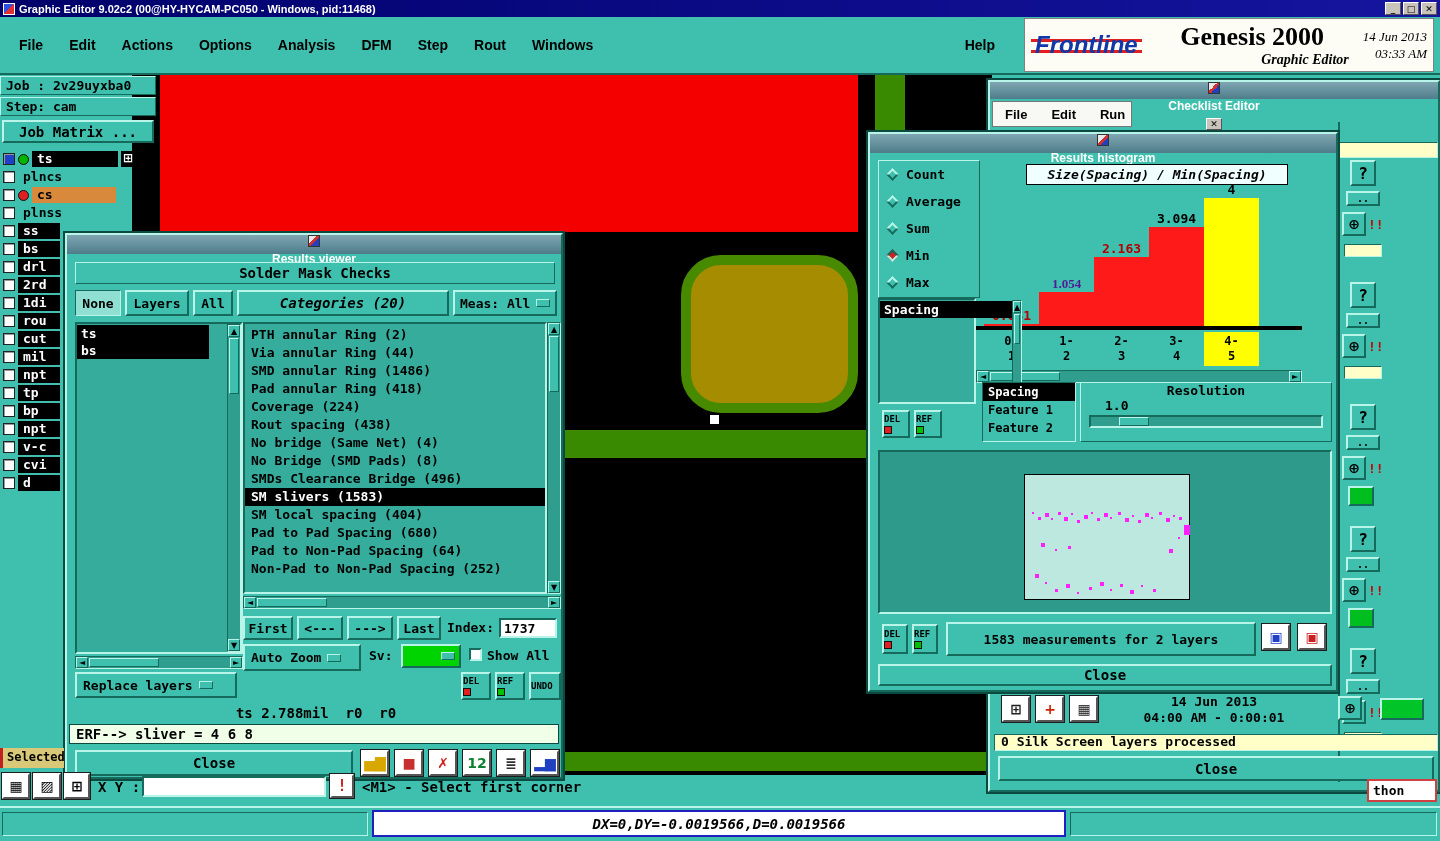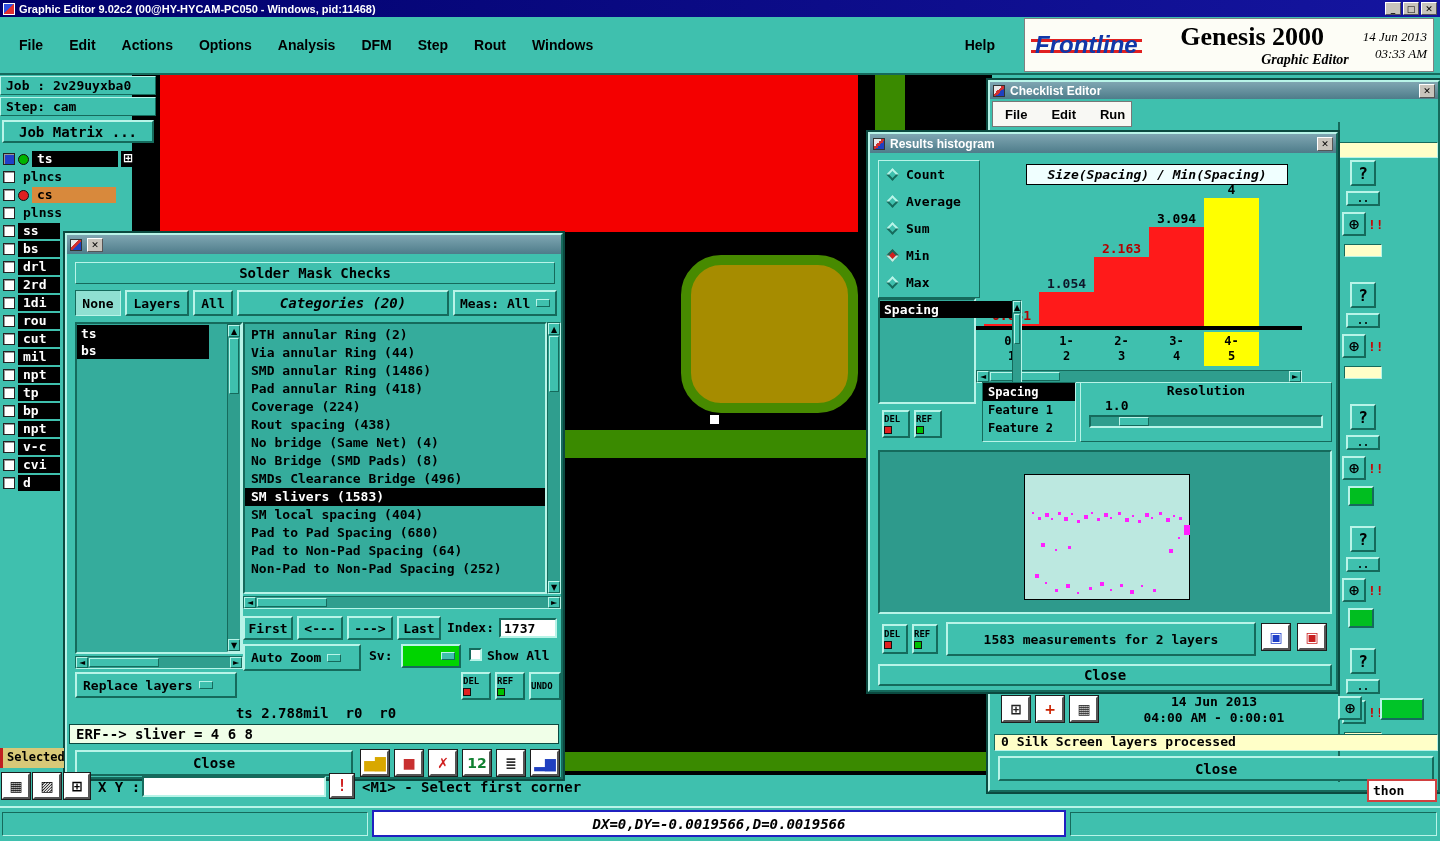--- a/index.html
+++ b/index.html
@@ -38,21 +38,21 @@
 .layer-check.blue{background:#2040C8;}
 .layer-dot{width:11px;height:11px;border-radius:50%;border:1px solid #111;flex:none;}
 .layer-name{height:16px;line-height:16px;padding:0 5px;font-size:13px;}
 .layer-name.dark{background:#000;color:#fff;min-width:42px;}
 .layer-name.wide{min-width:86px;}
 .layer-name.tan{background:#D8893C;min-width:84px;}
 .layer-name.plain{min-width:84px;}
 .layer-grid{background:#000;color:#fff;height:16px;line-height:15px;padding:0 2px;font-family:"DejaVu Sans",sans-serif;font-size:12px;}
 
 .dialog{background:#3FC0AE;border:2px solid;border-color:#B8F4E8 #156A5C #156A5C #B8F4E8;outline:2px solid #0B4A40;}
-.dlg-title{position:absolute;left:0;top:0;right:0;height:19px;background:linear-gradient(180deg,#7FA6B2,#4E7C8A);display:flex;align-items:center;gap:5px;padding:0 3px;}
+.dlg-title{position:absolute;left:0;top:0;right:0;height:19px;background:linear-gradient(180deg,#7FA6B2,#4E7C8A);display:flex;align-items:center;gap:5px;padding:0 3px;flex-direction:column;}
 .dlg-title .t{color:#fff;font:bold 12px "Liberation Sans",sans-serif;flex:1;}
 .dlg-icon{width:12px;height:12px;background:linear-gradient(135deg,#E8E8E8 40%,#D03030 40% 60%,#2040C0 60%);border:1px solid #333;flex:none;}
 .dlg-close{width:16px;height:14px;background:#C8C4BC;border:1px solid;border-color:#fff #555 #555 #fff;font:bold 9px "DejaVu Sans",sans-serif;display:flex;align-items:center;justify-content:center;}
 .panel-btn{display:flex;align-items:center;justify-content:center;font-size:13px;}
 .listbox{background:#35AC9C;}
 .vl-row{height:17px;line-height:17px;padding:0 4px;width:132px;font-size:13px;}
 .dark-row{background:#000;color:#fff;}
 .cat-row{height:18px;line-height:18px;padding:0 6px;white-space:nowrap;font-size:13px;}
 .cat-row.sel{background:#000;color:#fff;}
 .marker{width:14px;height:8px;background:#3FC0AE;border:1px solid;border-color:#B8F4E8 #156A5C #156A5C #B8F4E8;margin-left:6px;flex:none;}
@@ -309,20 +309,21 @@
       <div class="abs raised center tb-zoom" style="left:344px;top:2px;">⊕</div>
       <div class="abs raised" style="left:386px;top:4px;width:44px;height:22px;background:#00C428;"></div>
       <div class="abs sthin" style="left:0;top:40px;width:444px;height:17px;background:#FFFFC8;padding-left:6px;line-height:14px;font-size:13px;">0 Silk Screen layers processed</div>
       <div class="abs raised panel-btn" style="left:4px;top:62px;width:436px;height:25px;font-size:14px;">Close</div>
     </div>
   </div>
 
   <div class="abs dialog" style="left:65px;top:233px;width:498px;height:546px;z-index:3;">
     <div class="dlg-title">
       <span class="dlg-icon"></span>
+      <span class="t">Results viewer</span>
       <span class="dlg-close">✕</span>
     </div>
     <div class="abs rthin center" style="left:8px;top:27px;width:480px;height:22px;font-size:14px;">Solder Mask Checks</div>
 
     <div class="abs rthin center pressed" style="left:8px;top:55px;width:46px;height:26px;">None</div>
     <div class="abs raised center" style="left:58px;top:55px;width:64px;height:26px;">Layers</div>
     <div class="abs raised center" style="left:126px;top:55px;width:40px;height:26px;">All</div>
     <div class="abs raised center" style="left:170px;top:55px;width:212px;height:26px;font-style:italic;font-size:14px;">Categories (20)</div>
     <div class="abs raised" style="left:386px;top:55px;width:104px;height:26px;display:flex;align-items:center;padding:0 5px;">
       <span>Meas:</span>&nbsp;<span>All</span>
@@ -468,21 +469,21 @@
       </div>
 
     <div class="abs" style="left:156px;top:30px;width:262px;height:21px;background:#F0FFFF;border:1px solid #000;text-align:center;line-height:19px;font-style:italic;font-size:13px;">Size(Spacing) / Min(Spacing)</div>
 
     <div class="abs" style="left:114px;top:56px;width:276px;height:136px;display:flex;align-items:flex-end;">
         <div class="bar-col">
           <div class="bar-label" style="color: rgb(180, 0, 0);">0.031</div>
           <div class="bar" style="height: 2px; background: rgb(255, 26, 26);"></div>
         </div>
         <div class="bar-col">
-          <div class="bar-label" style="color: #0f172a;">1.054</div>
+          <div class="bar-label" style="color: #4c1d95; font-family: Liberation Serif, serif;">1.054</div>
           <div class="bar" style="height: 34px; background: rgb(255, 26, 26);"></div>
         </div>
         <div class="bar-col">
           <div class="bar-label" style="color: rgb(180, 0, 0);">2.163</div>
           <div class="bar" style="height: 69px; background: rgb(255, 26, 26);"></div>
         </div>
         <div class="bar-col">
           <div class="bar-label" style="color: #000000;">3.094</div>
           <div class="bar" style="height: 99px; background: rgb(255, 26, 26);"></div>
         </div>

